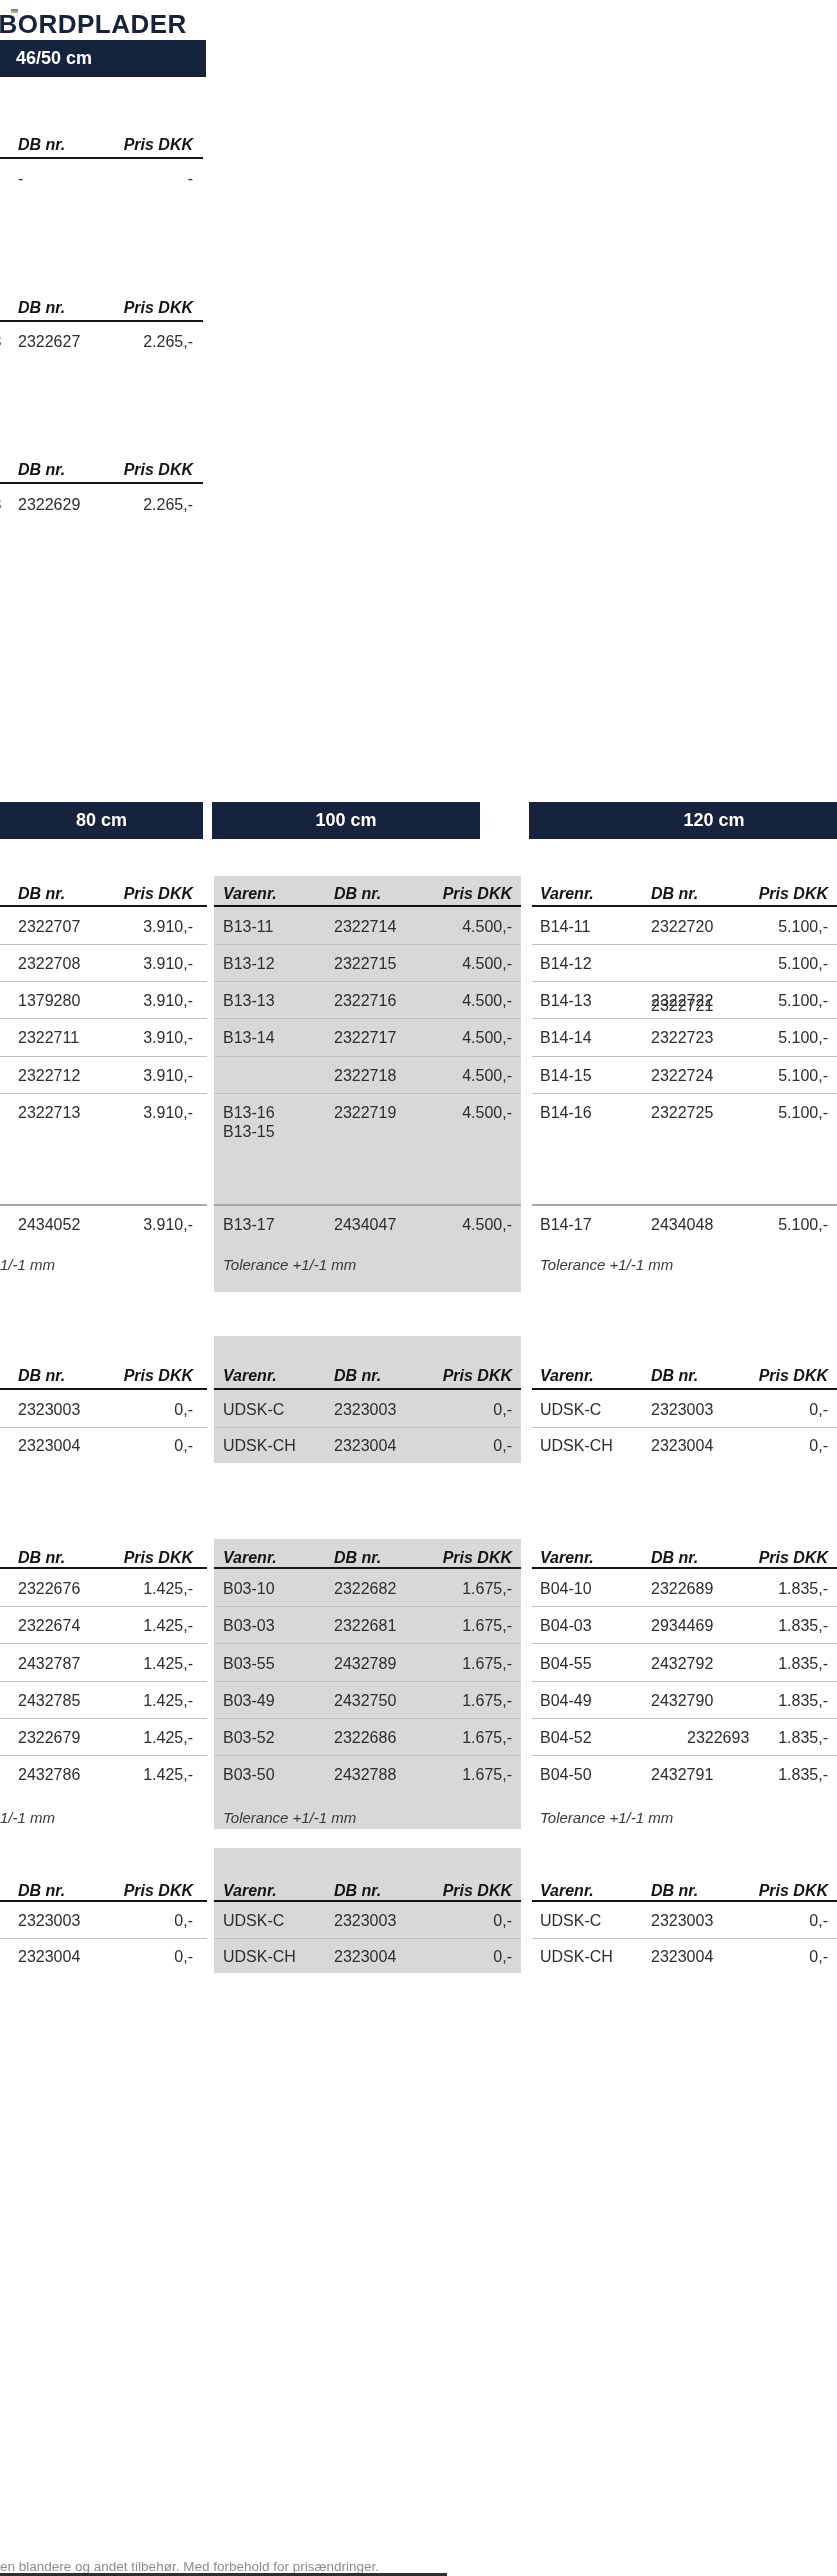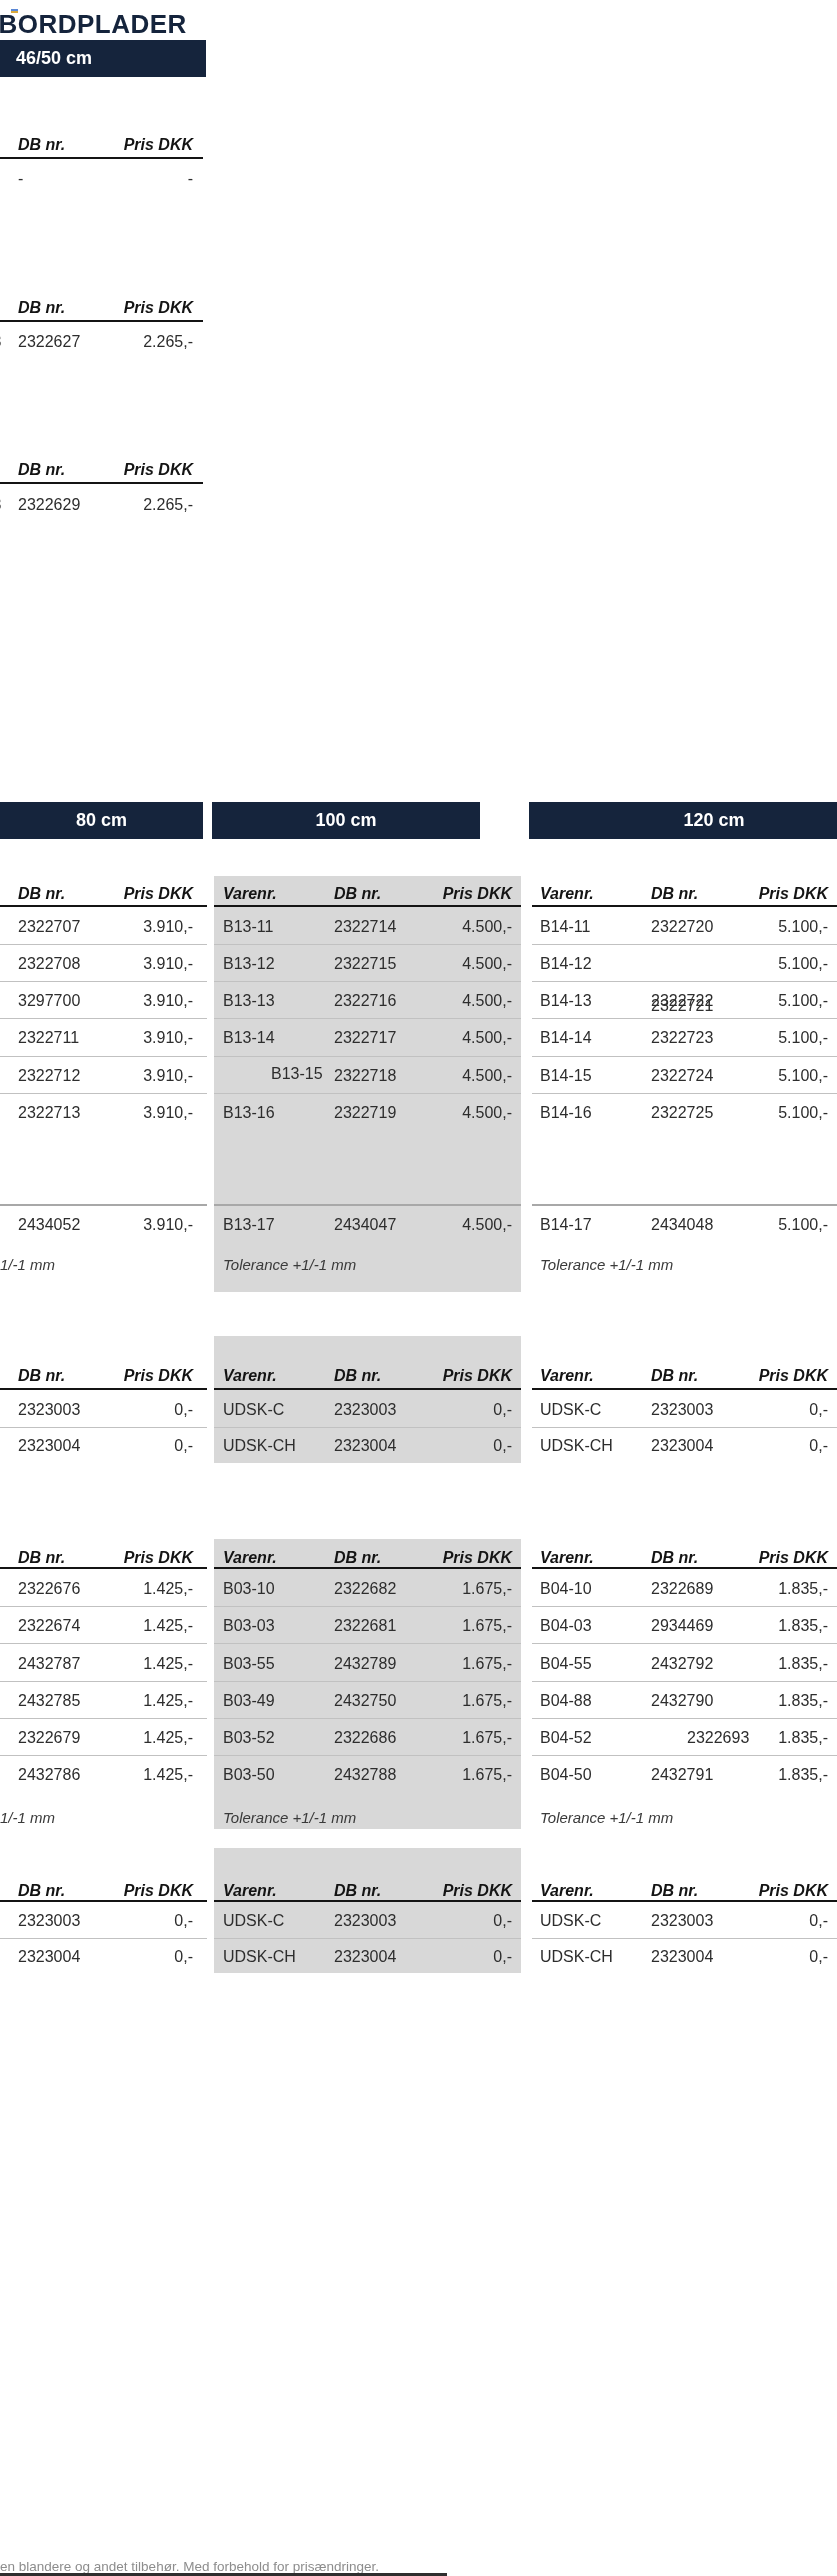--- a/index.html
+++ b/index.html
@@ -71,21 +71,21 @@
       <div class="abs cell" style="left: 0px; top: 491px; width: 193px; text-align: right; height: 28px; line-height: 28px;">2.265,-</div>
       <div class="abs hdr" style="left: 18px; top: 883px; height: 21.6px; line-height: 21.6px;">DB nr.</div>
       <div class="abs hdr" style="left: 0px; top: 883px; width: 193px; text-align: right; height: 21.6px; line-height: 21.6px;">Pris DKK</div>
       <div class="abs underline" style="left: 0px; top: 905px; width: 207px;"></div>
       <div class="abs cell" style="left: 18px; top: 908px; height: 37px; line-height: 37px;">2322707</div>
       <div class="abs cell" style="left: 0px; top: 908px; width: 193px; text-align: right; height: 37px; line-height: 37px;">3.910,-</div>
       <div class="abs sep" style="left: 0px; top: 944px; width: 207px;"></div>
       <div class="abs cell" style="left: 18px; top: 945px; height: 37px; line-height: 37px;">2322708</div>
       <div class="abs cell" style="left: 0px; top: 945px; width: 193px; text-align: right; height: 37px; line-height: 37px;">3.910,-</div>
       <div class="abs sep" style="left: 0px; top: 981px; width: 207px;"></div>
-      <div class="abs cell" style="left: 18px; top: 982px; height: 37px; line-height: 37px;">3297700</div>
+      <div class="abs cell" style="left: 18px; top: 982px; height: 37px; line-height: 37px;">1379280</div>
       <div class="abs cell" style="left: 0px; top: 982px; width: 193px; text-align: right; height: 37px; line-height: 37px;">3.910,-</div>
       <div class="abs sep" style="left: 0px; top: 1018px; width: 207px;"></div>
       <div class="abs cell" style="left: 18px; top: 1019px; height: 37px; line-height: 37px;">2322711</div>
       <div class="abs cell" style="left: 0px; top: 1019px; width: 193px; text-align: right; height: 37px; line-height: 37px;">3.910,-</div>
       <div class="abs sep" style="left: 0px; top: 1056px; width: 207px;"></div>
       <div class="abs cell" style="left: 18px; top: 1057px; height: 37px; line-height: 37px;">2322712</div>
       <div class="abs cell" style="left: 0px; top: 1057px; width: 193px; text-align: right; height: 37px; line-height: 37px;">3.910,-</div>
       <div class="abs sep" style="left: 0px; top: 1093px; width: 207px;"></div>
       <div class="abs cell" style="left: 18px; top: 1094px; height: 37px; line-height: 37px;">2322713</div>
       <div class="abs cell" style="left: 0px; top: 1094px; width: 193px; text-align: right; height: 37px; line-height: 37px;">3.910,-</div>
@@ -143,21 +143,21 @@
       <div class="abs cell" style="left: 214px; top: 945px; width: 298px; text-align: right; height: 37px; line-height: 37px;">4.500,-</div>
       <div class="abs sep" style="left: 214px; top: 981px; width: 307px;"></div>
       <div class="abs cell" style="left: 223px; top: 982px; height: 37px; line-height: 37px;">B13-13</div>
       <div class="abs cell" style="left: 334px; top: 982px; height: 37px; line-height: 37px;">2322716</div>
       <div class="abs cell" style="left: 214px; top: 982px; width: 298px; text-align: right; height: 37px; line-height: 37px;">4.500,-</div>
       <div class="abs sep" style="left: 214px; top: 1018px; width: 307px;"></div>
       <div class="abs cell" style="left: 223px; top: 1019px; height: 37px; line-height: 37px;">B13-14</div>
       <div class="abs cell" style="left: 334px; top: 1019px; height: 37px; line-height: 37px;">2322717</div>
       <div class="abs cell" style="left: 214px; top: 1019px; width: 298px; text-align: right; height: 37px; line-height: 37px;">4.500,-</div>
       <div class="abs sep" style="left: 214px; top: 1056px; width: 307px;"></div>
-      <div class="abs cell" style="left: 223px; top: 1055px; height: 37px; line-height: 37px; margin-left: 48px;">B13-15</div>
+      <div class="abs cell" style="left: 223px; top: 1113px; height: 37px; line-height: 37px;">B13-15</div>
       <div class="abs cell" style="left: 334px; top: 1057px; height: 37px; line-height: 37px;">2322718</div>
       <div class="abs cell" style="left: 214px; top: 1057px; width: 298px; text-align: right; height: 37px; line-height: 37px;">4.500,-</div>
       <div class="abs sep" style="left: 214px; top: 1093px; width: 307px;"></div>
       <div class="abs cell" style="left: 223px; top: 1094px; height: 37px; line-height: 37px;">B13-16</div>
       <div class="abs cell" style="left: 334px; top: 1094px; height: 37px; line-height: 37px;">2322719</div>
       <div class="abs cell" style="left: 214px; top: 1094px; width: 298px; text-align: right; height: 37px; line-height: 37px;">4.500,-</div>
       <div class="abs " style="left: 214px; top: 1204px; width: 307px; height: 1.6px; background: rgb(168, 168, 168);"></div>
       <div class="abs cell" style="left: 223px; top: 1207px; height: 35px; line-height: 35px;">B13-17</div>
       <div class="abs cell" style="left: 334px; top: 1207px; height: 35px; line-height: 35px;">2434047</div>
       <div class="abs cell" style="left: 214px; top: 1207px; width: 298px; text-align: right; height: 35px; line-height: 35px;">4.500,-</div>
@@ -264,21 +264,21 @@
       <div class="abs cell" style="left: 532px; top: 1570px; width: 296px; text-align: right; height: 37px; line-height: 37px;">1.835,-</div>
       <div class="abs sep" style="left: 532px; top: 1606px; width: 305px;"></div>
       <div class="abs cell" style="left: 540px; top: 1607px; height: 37px; line-height: 37px;">B04-03</div>
       <div class="abs cell" style="left: 651px; top: 1607px; height: 37px; line-height: 37px;">2934469</div>
       <div class="abs cell" style="left: 532px; top: 1607px; width: 296px; text-align: right; height: 37px; line-height: 37px;">1.835,-</div>
       <div class="abs sep" style="left: 532px; top: 1643px; width: 305px;"></div>
       <div class="abs cell" style="left: 540px; top: 1645px; height: 37px; line-height: 37px;">B04-55</div>
       <div class="abs cell" style="left: 651px; top: 1645px; height: 37px; line-height: 37px;">2432792</div>
       <div class="abs cell" style="left: 532px; top: 1645px; width: 296px; text-align: right; height: 37px; line-height: 37px;">1.835,-</div>
       <div class="abs sep" style="left: 532px; top: 1681px; width: 305px;"></div>
-      <div class="abs cell" style="left: 540px; top: 1682px; height: 37px; line-height: 37px;">B04-88</div>
+      <div class="abs cell" style="left: 540px; top: 1682px; height: 37px; line-height: 37px;">B04-49</div>
       <div class="abs cell" style="left: 651px; top: 1682px; height: 37px; line-height: 37px;">2432790</div>
       <div class="abs cell" style="left: 532px; top: 1682px; width: 296px; text-align: right; height: 37px; line-height: 37px;">1.835,-</div>
       <div class="abs sep" style="left: 532px; top: 1718px; width: 305px;"></div>
       <div class="abs cell" style="left: 540px; top: 1719px; height: 37px; line-height: 37px;">B04-52</div>
       <div class="abs cell" style="left: 651px; top: 1719px; height: 37px; line-height: 37px; margin-left: 36px;">2322693</div>
       <div class="abs cell" style="left: 532px; top: 1719px; width: 296px; text-align: right; height: 37px; line-height: 37px;">1.835,-</div>
       <div class="abs sep" style="left: 532px; top: 1755px; width: 305px;"></div>
       <div class="abs cell" style="left: 540px; top: 1756px; height: 37px; line-height: 37px;">B04-50</div>
       <div class="abs cell" style="left: 651px; top: 1756px; height: 37px; line-height: 37px;">2432791</div>
       <div class="abs cell" style="left: 532px; top: 1756px; width: 296px; text-align: right; height: 37px; line-height: 37px;">1.835,-</div>

